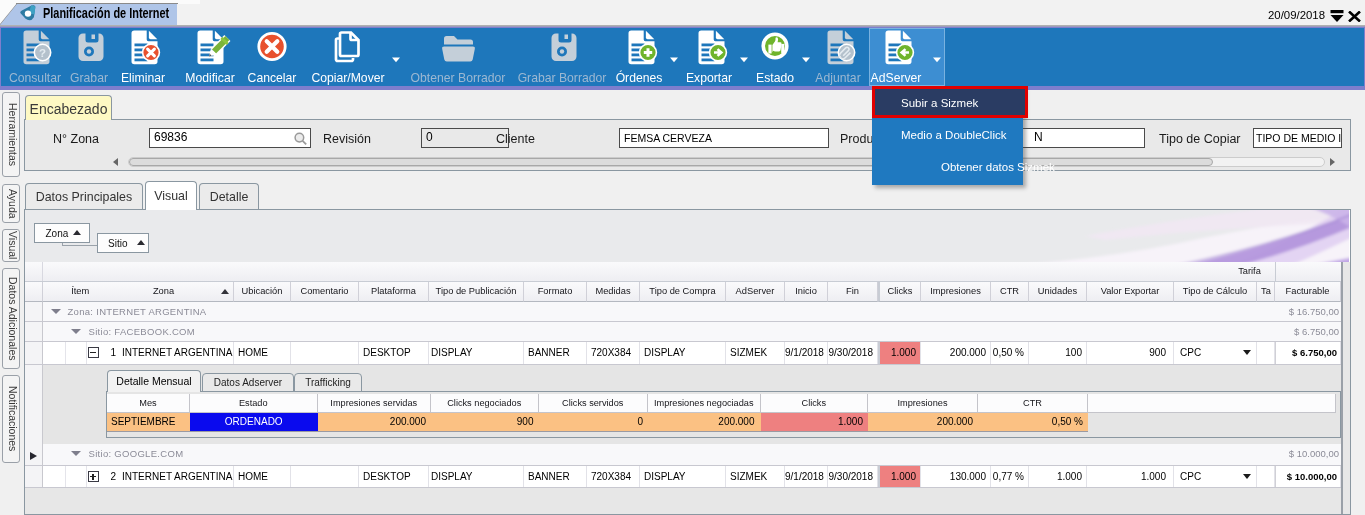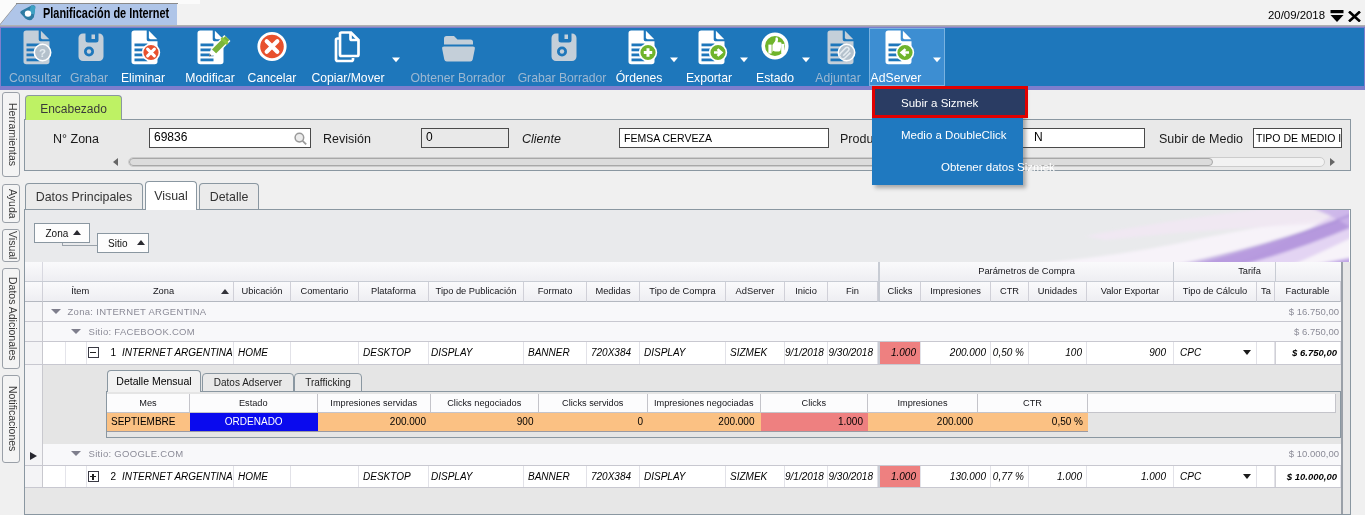--- a/index.html
+++ b/index.html
@@ -1,21 +1,21 @@
 <!DOCTYPE html>
 <html><head>
 <meta charset="utf-8">
 <style>
 html,body{margin:0;padding:0;}
 #app{position:relative;width:1365px;height:515px;background:#f0f0f0;overflow:hidden;font-family:"Liberation Sans",sans-serif;}
 .abs{position:absolute;}
 .cell{position:absolute;box-sizing:border-box;white-space:nowrap;overflow:hidden;}
 .hd{background:linear-gradient(#fafafc,#eeeef2);border-right:1px solid #d0d0d8;border-bottom:1px solid #b4b8c0;text-align:center;font-size:9.3px;color:#15151a;}
 .gtxt{position:absolute;font-size:9.5px;color:#8b8b97;white-space:nowrap;letter-spacing:0.3px;}
-.dc{position:absolute;box-sizing:border-box;font-size:10px;color:#000;border-right:1px solid #e2e2e8;white-space:nowrap;overflow:hidden;font-style:italic;}
+.dc{position:absolute;box-sizing:border-box;font-size:10px;color:#000;border-right:1px solid #e2e2e8;white-space:nowrap;overflow:hidden;}
 .tlabel{position:absolute;transform:translateX(-50%);font-size:12.2px;color:#fff;white-space:nowrap;top:71px;}
 .tlabel.dis{color:#9cb8d2;}
 .stab{position:absolute;left:2px;width:18px;background:#f4f4f4;border:1px solid #9aa0a8;border-radius:3px;box-sizing:border-box;writing-mode:vertical-rl;font-size:10.5px;color:#3a3a3a;text-align:center;}
 .flabel{position:absolute;font-size:12.5px;color:#1a1a1a;}
 .finput{position:absolute;height:20px;background:#fff;border:1.5px solid #4a4a4a;box-sizing:border-box;font-size:12px;color:#000;line-height:17px;padding-left:4px;white-space:nowrap;overflow:hidden;}
 .vtab{position:absolute;background:#ebebeb;border:1px solid #8a97a1;border-bottom:none;border-radius:4px 4px 0 0;box-sizing:border-box;font-size:12.4px;color:#333;text-align:center;}
 .gbtn{position:absolute;background:#fdfdfd;border:1px solid #8a97a1;box-sizing:border-box;font-size:10px;color:#111;}
 .mitxt{position:absolute;left:29px;font-size:11.5px;color:#fff;white-space:nowrap;}
 .dtab{position:absolute;box-sizing:border-box;border:1px solid #8a97a1;border-radius:4px 4px 0 0;font-size:10px;color:#222;text-align:center;}
 </style>
@@ -197,34 +197,34 @@
 <div class="tlabel" style="left:709px;">Exportar</div>
 <div class="tlabel" style="left:775px;">Estado</div>
 <div class="tlabel dis" style="left:838px;">Adjuntar</div>
 <div class="tlabel" style="left:896px;">AdServer</div>
 <div class="stab" style="top:92px;height:85px;">Herramientas</div>
 <div class="stab" style="top:184px;height:39px;">Ayuda</div>
 <div class="stab" style="top:229px;height:33px;">Visual</div>
 <div class="stab" style="top:268px;height:101px;">Datos Adicionales</div>
 <div class="stab" style="top:375px;height:88px;">Notificaciones</div>
 <div class="abs" style="left:24px;top:119px;width:1327px;height:52px;background:#e9e9e9;border:1px solid #8a97a1;box-sizing:border-box;"></div>
-<div class="abs" style="left:25px;top:95px;width:97px;height:25px;background:#bef264;border:1px solid #8a97a1;border-bottom:none;border-radius:4px 4px 0 0;box-sizing:border-box;font-size:12px;color:#3a3a3a;text-align:center;line-height:26px;">Encabezado</div>
+<div class="abs" style="left:25px;top:95px;width:87px;height:25px;background:#fef9c3;border:1px solid #8a97a1;border-bottom:none;border-radius:4px 4px 0 0;box-sizing:border-box;font-size:14px;color:#3a3a3a;text-align:center;line-height:26px;">Encabezado</div>
 <div class="flabel" style="left:53px;top:132px;">N° Zona</div>
 <div class="finput" style="left:149px;top:128px;width:162px;">69836</div>
 <svg class="abs" style="left:293px;top:132px" width="15" height="14" viewBox="0 0 15 14">
 <circle cx="6.4" cy="5.6" r="4.3" fill="#ececec" stroke="#9a9a9a" stroke-width="1.5"></circle>
 <line x1="9.6" y1="8.8" x2="13.2" y2="12.4" stroke="#9a9a9a" stroke-width="1.8"></line>
     </svg>
 <div class="flabel" style="left:323px;top:132px;">Revisión</div>
 <div class="finput" style="left:421px;top:128px;width:88px;background:#e9e9e9;">0</div>
-<div class="flabel" style="left:522px;top:132px;font-style:italic;">Cliente</div>
+<div class="flabel" style="left:496px;top:132px;">Cliente</div>
 <div class="finput" style="left:619px;top:128px;width:210px;font-size:10.5px;line-height:18px;">FEMSA CERVEZA</div>
 <div class="flabel" style="left:840px;top:132px;">Produ</div>
 <div class="finput" style="left:878px;top:128px;width:267px;text-indent:151px;">N</div>
-<div class="flabel" style="left:1159px;top:132px;">Subir de Medio</div>
+<div class="flabel" style="left:1159px;top:132px;">Tipo de Copiar</div>
 <div class="finput" style="left:1253px;top:128px;width:89px;font-size:10.5px;line-height:18px;padding-left:2px;">TIPO DE MEDIO I</div>
 <div class="abs" style="left:113px;top:158px;width:0;height:0;border-top:4px solid transparent;border-bottom:4px solid transparent;border-right:5px solid #666;"></div>
 <div class="abs" style="left:128px;top:157px;width:1197px;height:10px;background:#f2f2f2;border-radius:5px;border:1px solid #cccccc;box-sizing:border-box;"></div>
 <div class="abs" style="left:129px;top:158px;width:1084px;height:8px;background:#dcdcdc;border-radius:4px;border:1px solid #a8a8a8;box-sizing:border-box;"></div>
 <div class="abs" style="left:1330px;top:158px;width:0;height:0;border-top:4px solid transparent;border-bottom:4px solid transparent;border-left:5px solid #666;"></div>
 <div class="abs" style="left:24px;top:209px;width:1327px;height:306px;background:#fff;border:1px solid #8a97a1;box-sizing:border-box;"></div>
 <div class="vtab" style="left:25px;top:183px;width:118px;height:26px;line-height:26px;">Datos Principales</div>
 <div class="vtab" style="left:199px;top:183px;width:60px;height:26px;line-height:26px;">Detalle</div>
 <div class="vtab" style="left:145px;top:181px;width:52px;height:29px;line-height:28px;background:#fff;z-index:3;">Visual</div>
 <div class="abs" style="left:25px;top:210px;width:1324px;height:52px;background:#e9eaec;overflow:hidden;">
@@ -246,21 +246,20 @@
 </svg></div>
 <div class="gbtn" style="left:33.5px;top:223px;width:56px;height:20px;line-height:19px;padding-left:11px;">Zona</div>
 <div class="abs" style="left:73px;top:229.5px;width:0;height:0;border-left:4px solid transparent;border-right:4px solid transparent;border-bottom:5.5px solid #2a2a30;"></div>
 <div class="abs" style="left:61.5px;top:243px;width:1px;height:3px;background:#9aa2aa;"></div>
 <div class="abs" style="left:61.5px;top:245px;width:35px;height:1px;background:#9aa2aa;"></div>
 <div class="gbtn" style="left:97px;top:233px;width:52px;height:20px;line-height:19px;padding-left:10px;">Sitio</div>
 <div class="abs" style="left:136.5px;top:239.5px;width:0;height:0;border-left:4px solid transparent;border-right:4px solid transparent;border-bottom:5.5px solid #2a2a30;"></div>
     <div class="abs" style="left:25px;top:262px;width:18px;height:226px;background:#f4f4f6;border-right:1px solid #c8c8ce;box-sizing:border-box;"></div>
 <div class="abs" style="left:25px;top:262px;width:1316px;height:20px;background:linear-gradient(#fafafc,#eeeef2);border-bottom:1px solid #c8ccd4;box-sizing:border-box;"></div>
 <div class="abs" style="left:42px;top:262px;width:1px;height:19px;background:#d8d8e0;"></div>
-<div class="cell" style="left:878px;top:262px;width:296px;height:20px;border-left:2px solid #c8ccd4;border-right:1px solid #c8ccd4;text-align:center;line-height:19px;font-size:9.3px;color:#15151a;">Parámetros de Compra</div>
 <div class="cell" style="left:1174px;top:262px;width:102px;height:20px;border-right:1px solid #c8ccd4;text-align:center;line-height:19px;font-size:9.3px;color:#15151a;text-indent:50px;">Tarifa</div>
 <div class="cell hd" style="left:25px;top:282px;width:18px;height:20px;"></div>
 <div class="cell hd" style="left:43px;top:282px;width:75.5px;height:20px;line-height:19px;">Ítem</div>
 <div class="cell hd" style="left:118px;top:282px;width:116px;height:20px;line-height:19px;padding-right:24px;">Zona</div>
 <div class="cell hd" style="left:234px;top:282px;width:57px;height:20px;line-height:19px;">Ubicación</div>
 <div class="cell hd" style="left:291px;top:282px;width:68px;height:20px;line-height:19px;text-align:center;">Comentario</div>
 <div class="cell hd" style="left:359px;top:282px;width:70px;height:20px;line-height:19px;">Plataforma</div>
 <div class="cell hd" style="left:429px;top:282px;width:95px;height:20px;line-height:19px;">Tipo de Publicación</div>
 <div class="cell hd" style="left:524px;top:282px;width:63px;height:20px;line-height:19px;">Formato</div>
 <div class="cell hd" style="left:587px;top:282px;width:53px;height:20px;line-height:19px;">Medidas</div>

